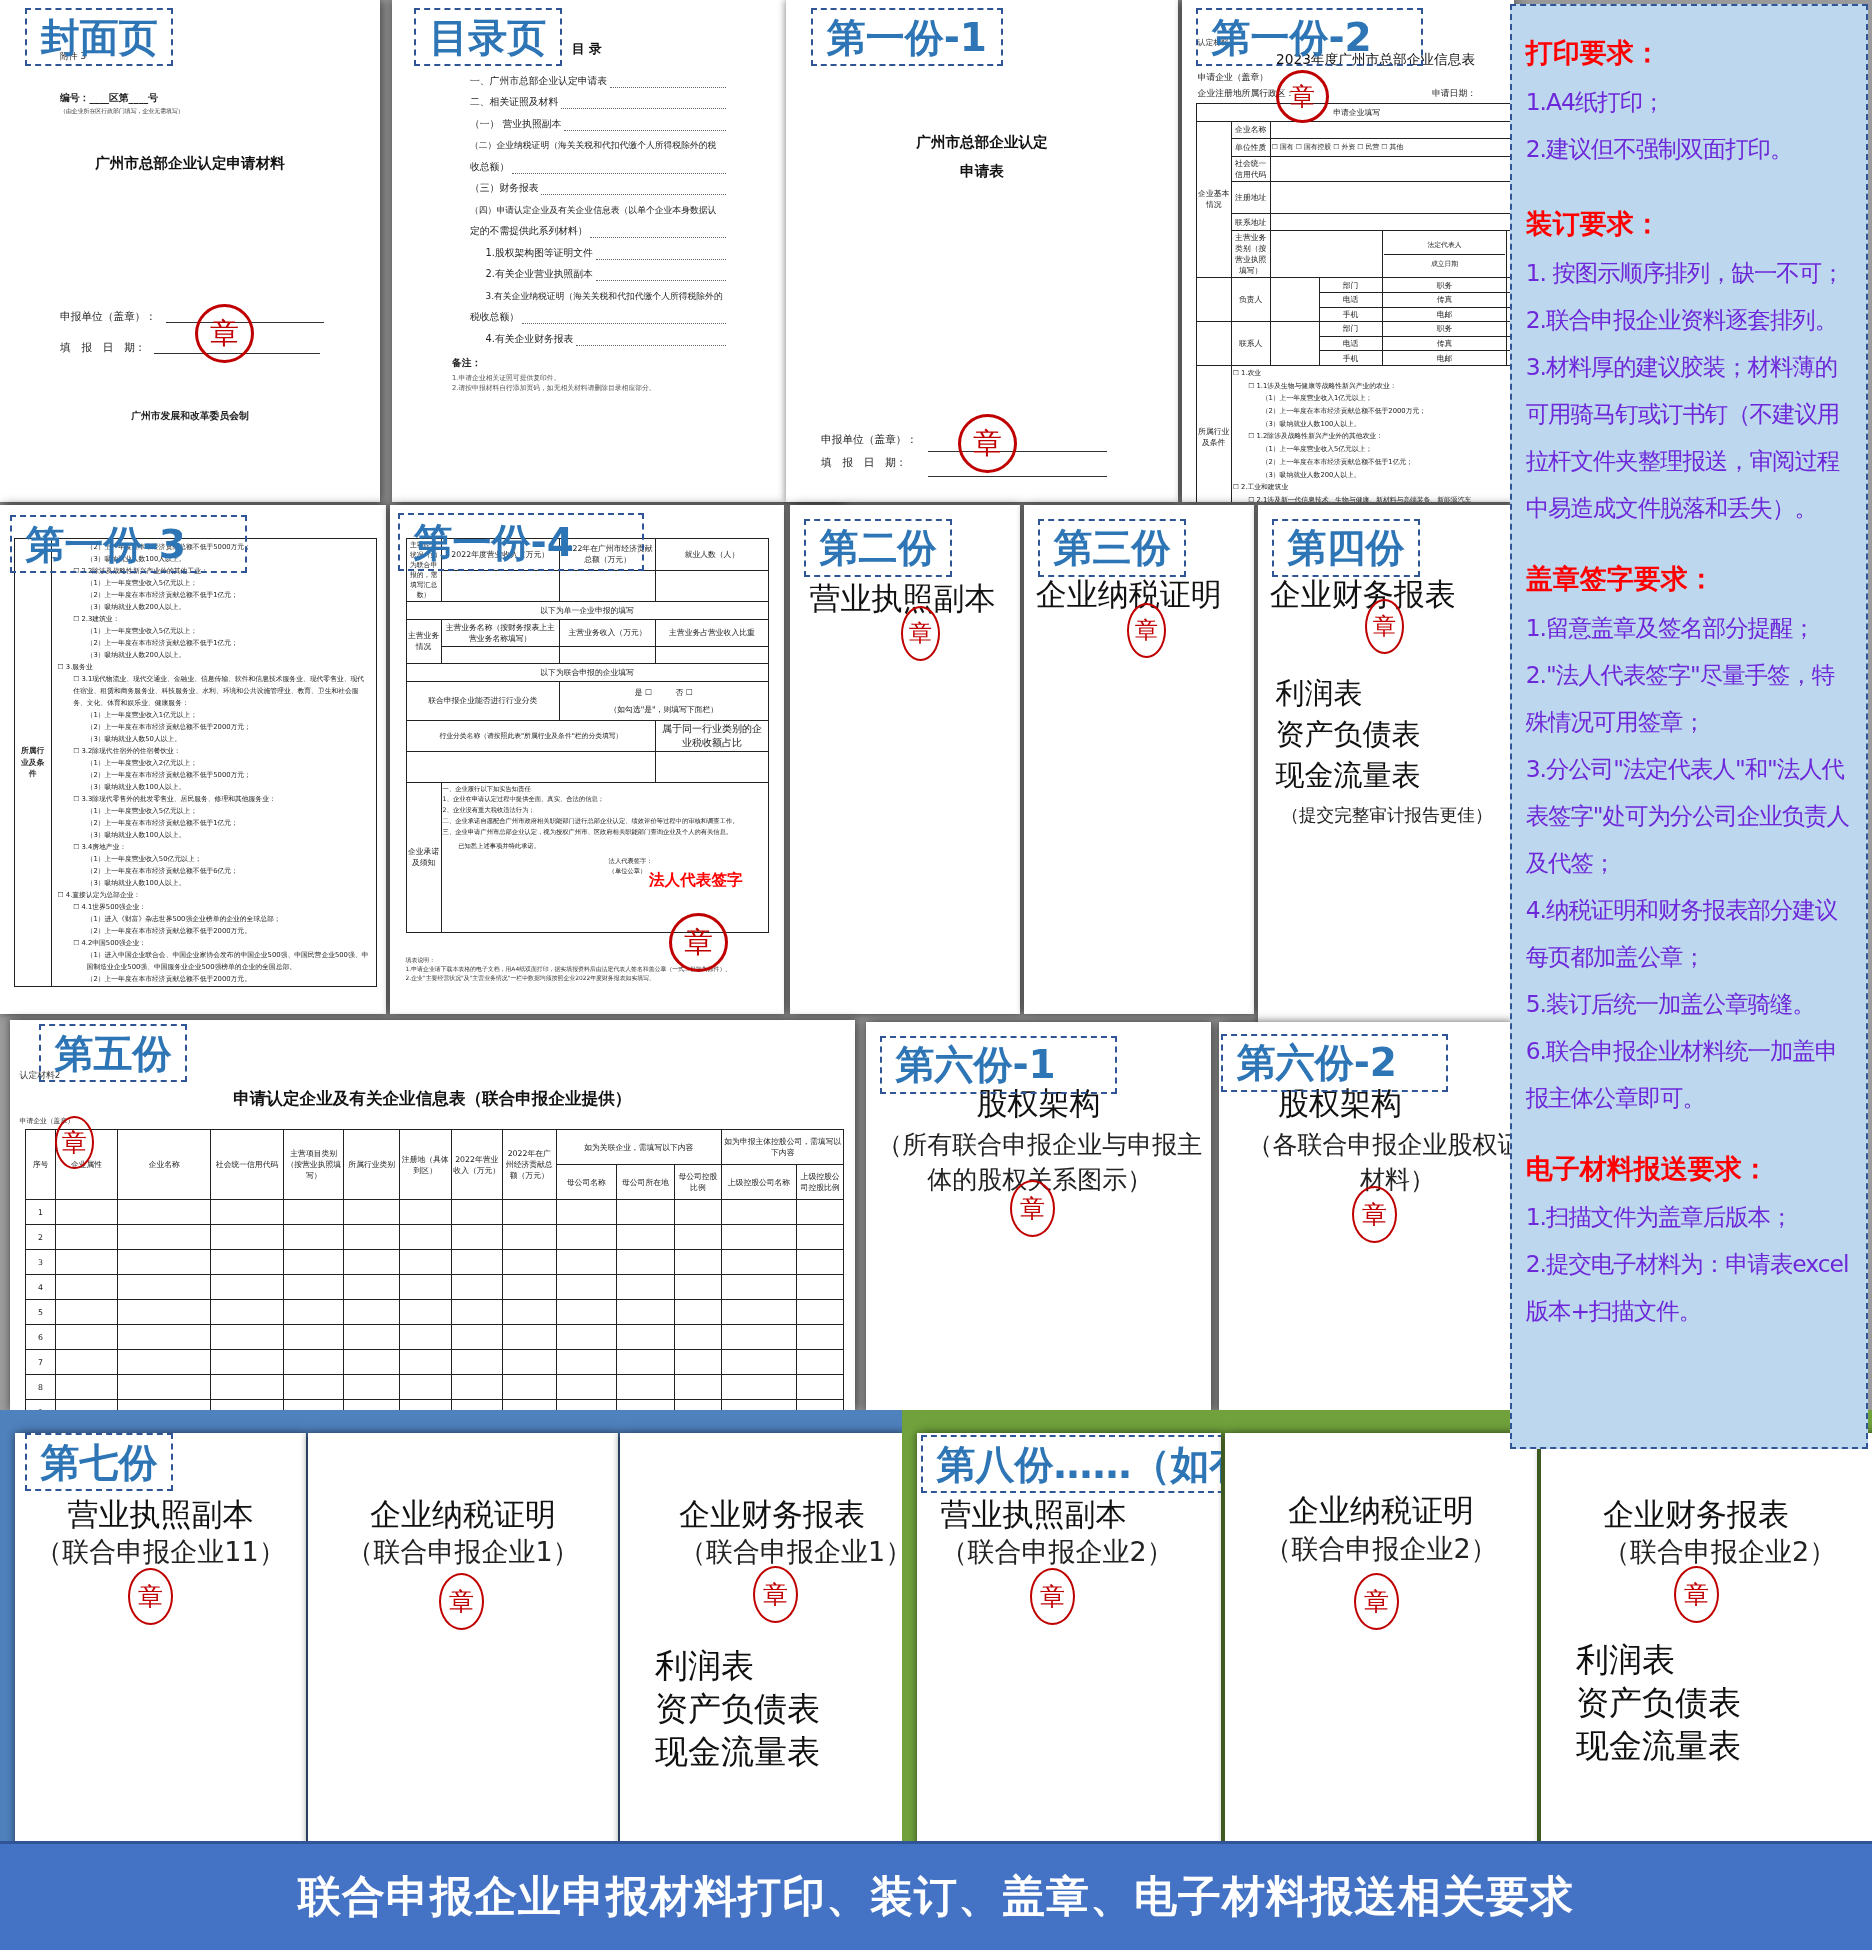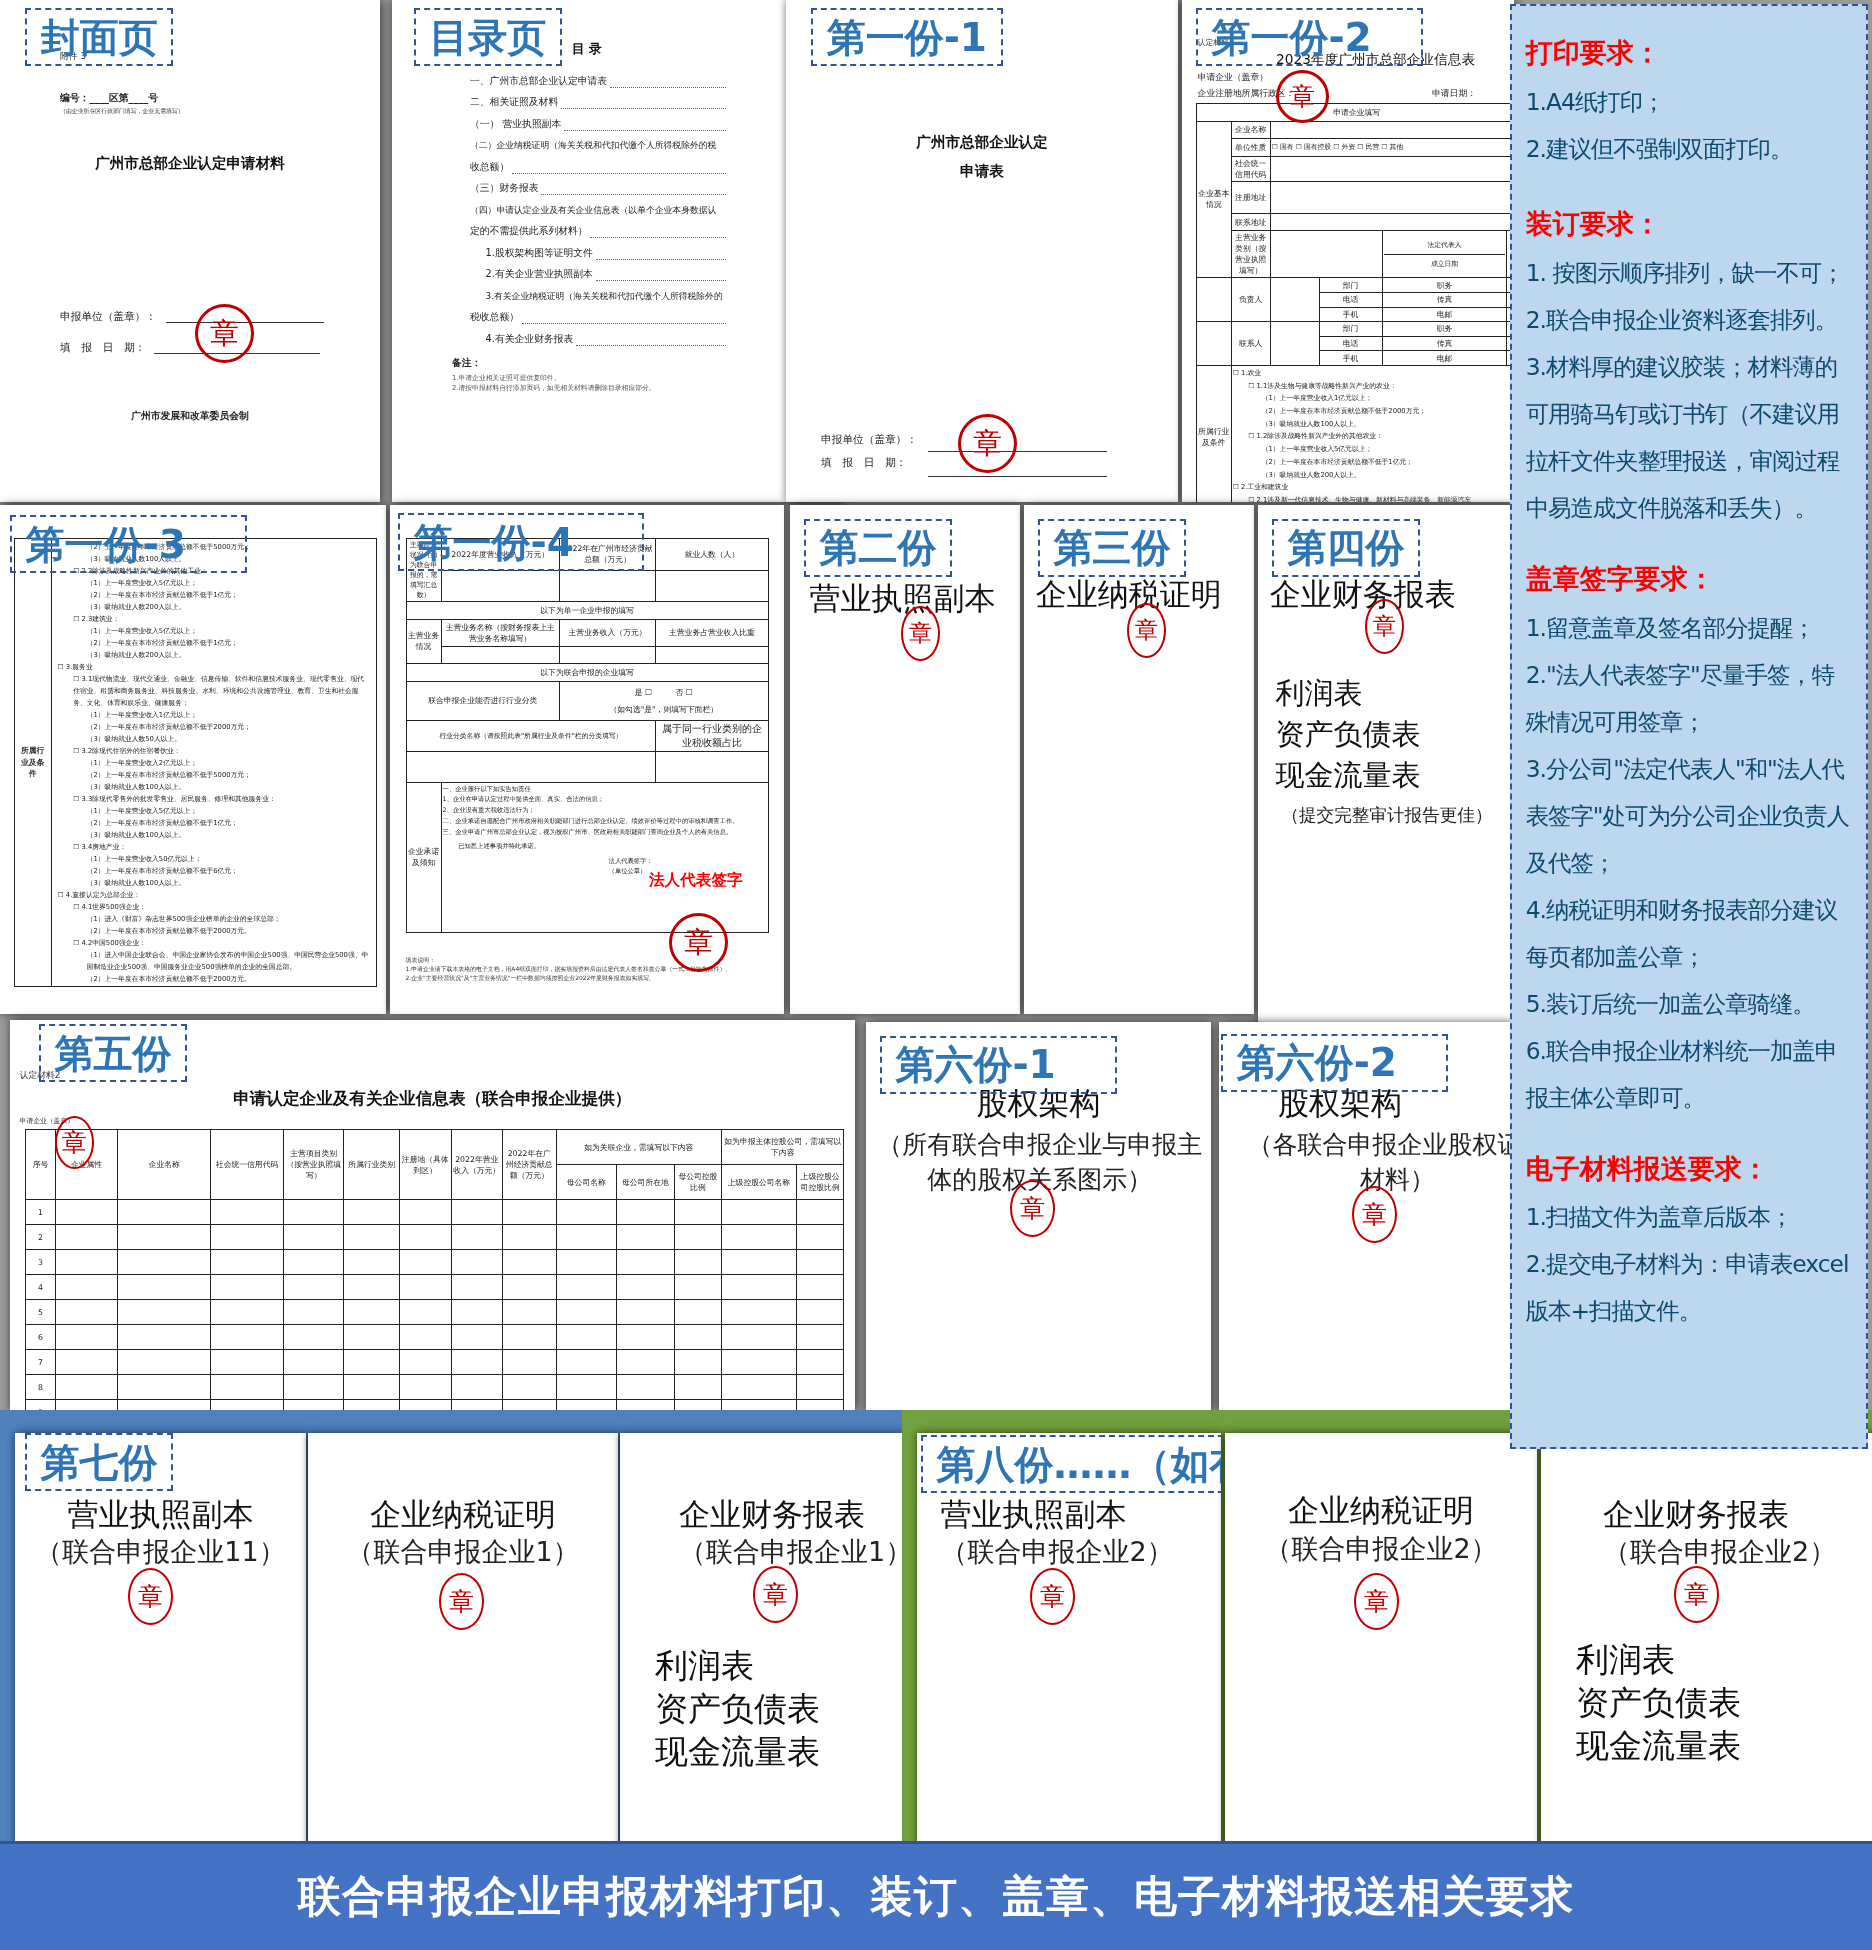--- a/index.html
+++ b/index.html
@@ -14,21 +14,21 @@
 .small{font-size:10.7px;color:#222}
 .tiny{font-size:7.8px;color:#333;line-height:1.5}
 .boldc{font-weight:bold}
 .fin-list{position:absolute;font-size:33px;line-height:43px;color:#111}
 .toc-line{font-size:9.8px;color:#222;display:flex;align-items:flex-end;height:21.5px;white-space:nowrap}
 .toc-line .dots{flex:1;border-bottom:1px dotted #666;margin-left:2.9px;height:7.8px}
 table.grid{border-collapse:collapse;position:absolute}
 table.grid td,table.grid th{border:1px solid #222;font-size:7.8px;color:#222;text-align:center;padding:1px;font-weight:normal}
 .req{position:absolute;left:1510px;top:3.9px;width:358px;height:1445px;background:#bdd7ee;border:2.9px dashed #2f5597;padding:19.5px 13.7px;z-index:20}
 .req h3{color:#ff0000;font-size:27px;font-weight:bold;margin:9.8px 0 7.8px 0;font-family:"DejaVu Sans",sans-serif}
-.req p{color:#0c4a6e;font-size:23.4px;line-height:47px;letter-spacing:-1px}
+.req p{color:#6d28d9;font-size:23.4px;line-height:47px;letter-spacing:-1px}
 .frame7{position:absolute;left:0;top:1410px;width:902px;height:439px;border:13.7px solid #4f81bd;border-bottom:none;background:#4f81bd}
 .frame8{position:absolute;left:902px;top:1410px;width:970px;height:439px;border:13.7px solid #70a13c;border-bottom:none;border-right:none;background:#70a13c}
 .banner{position:absolute;left:0;top:1841px;width:1872px;height:109px;background:#4472c4;color:#fff;font-size:43px;font-weight:bold;display:flex;align-items:center;justify-content:center;letter-spacing:1px;border-top:3.9px solid #2f5597}
 .ind{padding-left:15.6px}
 .ind2{padding-left:29px}
 </style>
 </head>
 <body>
 
 <div class="page" style="left:0;top:0;width:380px;height:502px;">

